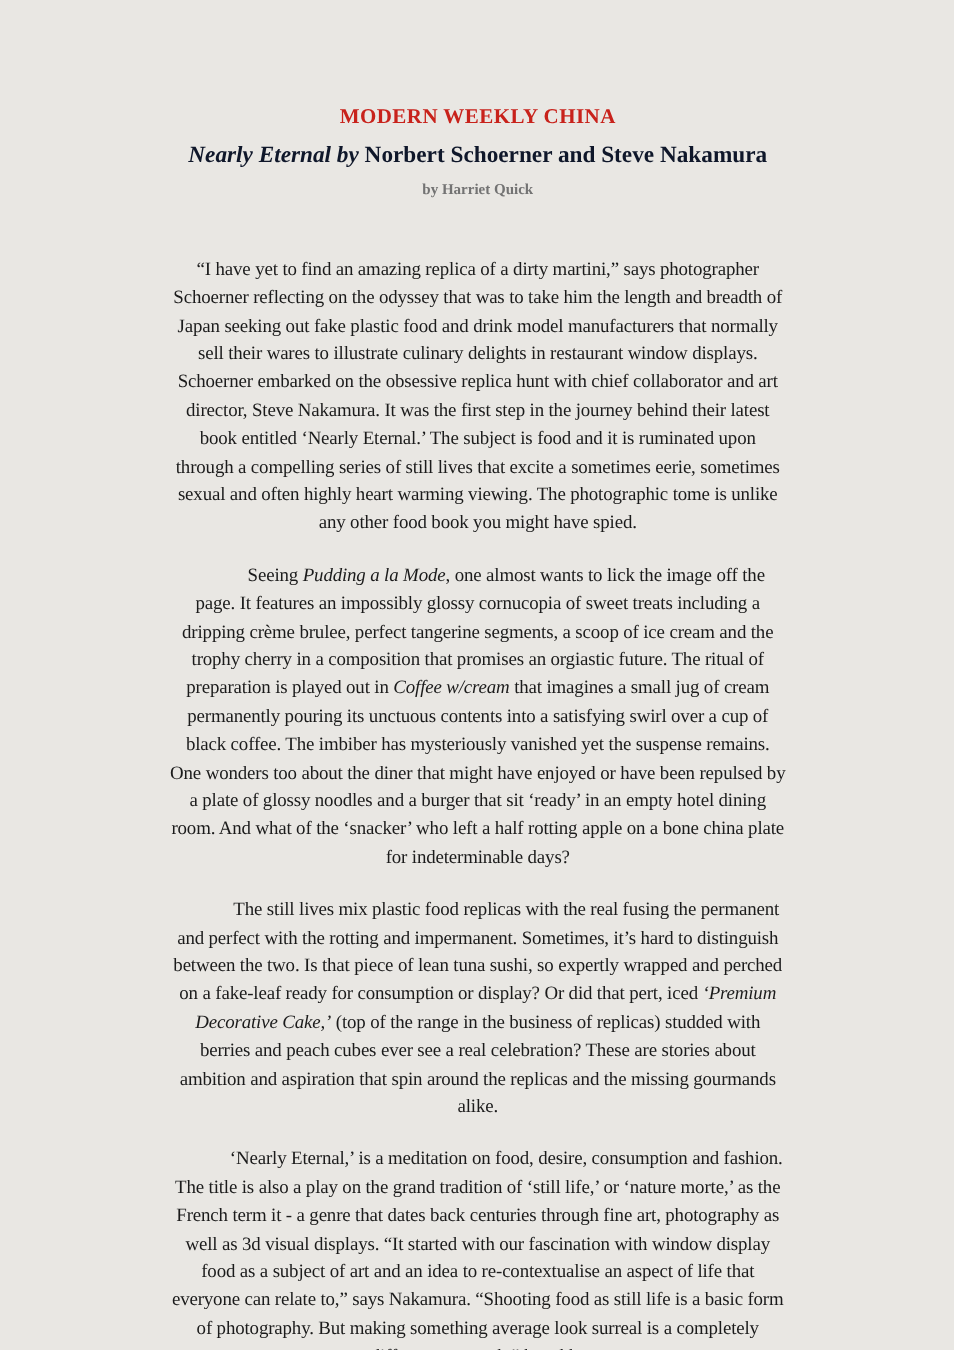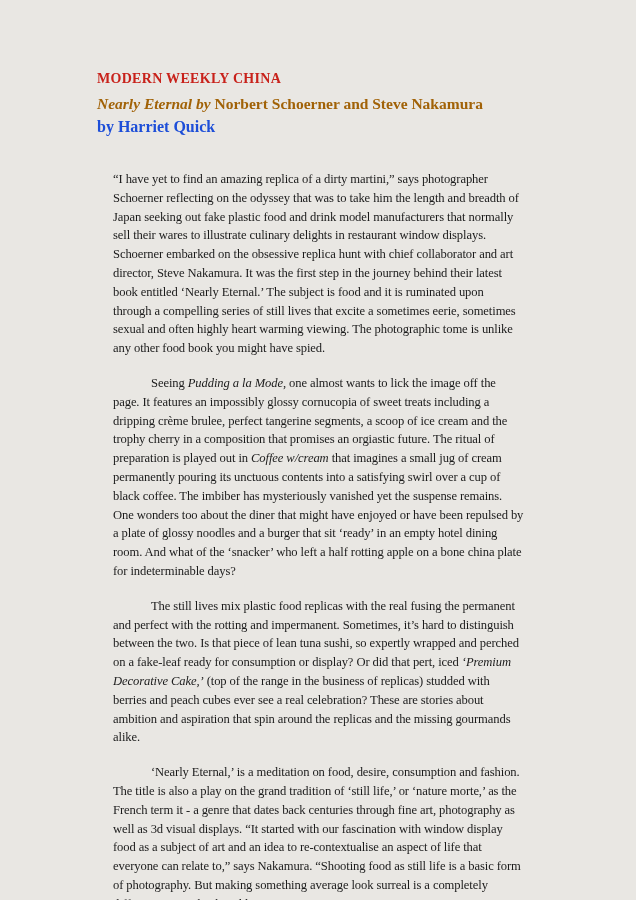--- a/index.html
+++ b/index.html
@@ -1,20 +1,20 @@
 <!DOCTYPE html>
 <html style="--background: #e9e7e3; --accent: #c8221b; --text: #1b1b1b;"><head>
 <meta charset="utf-8">
 <style>
   :root{
     --background:#e9e7e3;
     --accent:#c8221b;
     --text:#1b1b1b;
   }
-  *{box-sizing:border-box;}
+  *{box-sizing:border-box;text-align:center;}
   html,body{margin:0;padding:0;}
   body{
     background:#cfcdc9;
     font-family:"Liberation Serif","DejaVu Serif",serif;
   }
   .page{
     width:636px;
     height:900px;
     margin:0 auto;
     background:var(--background);
@@ -24,31 +24,31 @@
   .article-header{margin:0 0 32px 0;}
   .publication{
     color:var(--accent);
     font-weight:bold;
     font-size:14px;
     line-height:22px;
     letter-spacing:0.3px;
     margin:0 0 2px 0;
   }
   .title-line{
-    color:#a16207;
+    color:#0f172a;
     font-weight:bold;
     font-size:15.5px;
     line-height:23px;
     margin:0;
   }
   .title-line em{font-style:italic;}
   .byline{
-    color:#1d4ed8;
+    color:#737373;
     font-weight:bold;
-    font-size:16px;
+    font-size:10px;
     line-height:23px;
     margin:0;
   }
   .article-body{
     color:var(--text);
     font-size:12.6px;
     line-height:18.8px;
     letter-spacing:-0.1px;
     text-align:left;
   }

